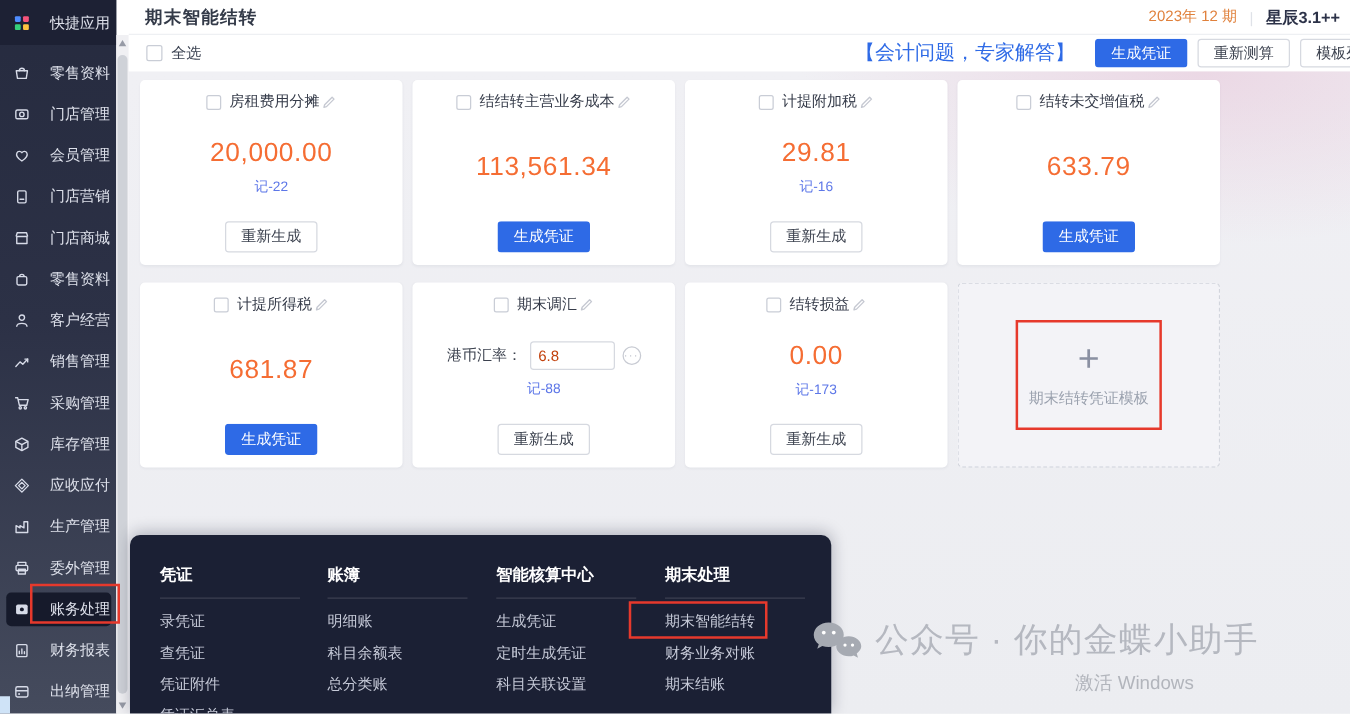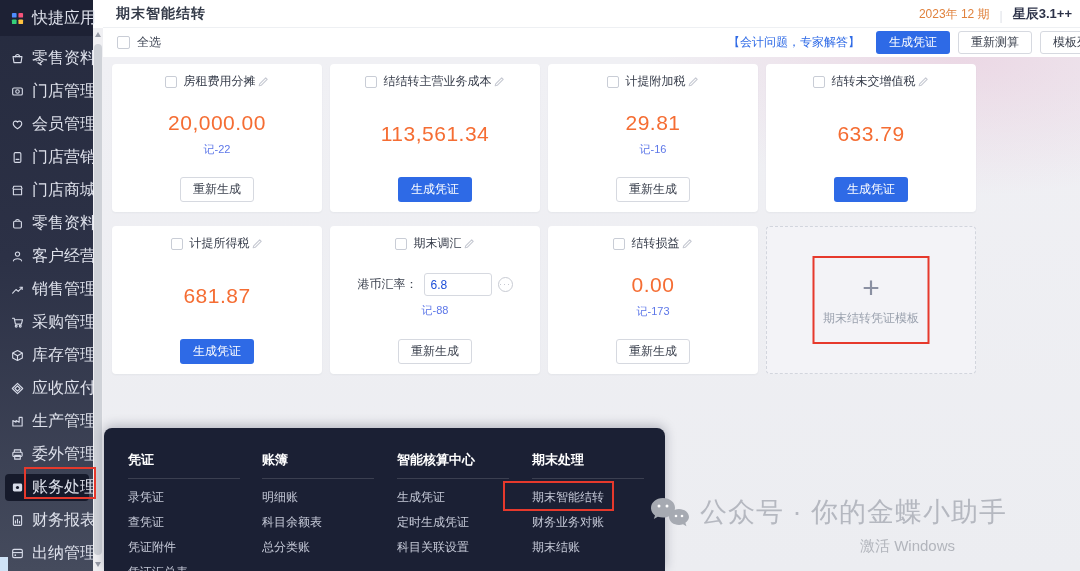--- a/index.html
+++ b/index.html
@@ -5,46 +5,46 @@
   * { margin:0; padding:0; box-sizing:border-box; }
   html,body { background:#dfe1e6; }
   #root {
     position:relative; width:1080px; height:571px; overflow:hidden;
     background:#fff; font-family:"Liberation Sans", sans-serif;
     -webkit-font-smoothing:antialiased;
   }
   
   .sidebar { position:absolute; left:0; top:0; bottom:0; width:93px;
     background:linear-gradient(180deg,#262b3f 0%, #2c3146 45%, #454b5d 100%); z-index:10; }
-  .side-item { height:33px; display:flex; align-items:center; gap:8px; padding-left:11px;
-    color:#dde0ea; font-size:16px; position:relative; cursor:pointer; white-space:nowrap; }
+  .side-item { height:33px; display:flex; align-items:center; gap:16px; padding-left:11px;
+    color:#dde0ea; font-size:12px; position:relative; cursor:pointer; white-space:nowrap; }
   .side-item.first { height:36px; background:#1d2134; margin-bottom:6px; }
   .side-item.selected::before { content:""; position:absolute; left:5px; right:4px; top:3px; bottom:3px;
     background:#161a2b; border-radius:4px; }
   .side-item > * { position:relative; }
   .sicon { flex:0 0 13px; }
   
   .vscroll { position:absolute; left:93px; top:28px; bottom:0; width:10px; background:#f0f0f3; z-index:11; }
   .vthumb { position:absolute; left:1px; width:8px; top:16px; bottom:16px; background:#cfd2d8; border-radius:4px; }
   .varrow { position:absolute; left:2px; width:0; height:0; }
   .varrow.up { top:4px; border-left:3px solid transparent; border-right:3px solid transparent; border-bottom:5px solid #979ba6; }
   .varrow.down { bottom:4px; border-left:3px solid transparent; border-right:3px solid transparent; border-top:5px solid #979ba6; }
   
   .topbar { position:absolute; left:103px; top:0; width:977px; height:57px; background:#fff; z-index:12; }
   .title-row { height:28px; display:flex; align-items:center; padding:0 8px 0 13px; border-bottom:1px solid #eef0f3; }
   .page-title { font-size:14px; font-weight:700; color:#333a48; letter-spacing:1px; }
-  .tr-right { margin-left:auto; display:flex; align-items:flex-end; gap:10px; }
+  .tr-right { margin-left:auto; display:flex; align-items:center; gap:10px; }
   .period { color:#e0813c; font-size:12px; }
   .sep { color:#dfe2e8; font-size:12px; }
   .version { color:#2c3248; font-size:13px; font-weight:700; white-space:nowrap; }
   .toolbar-row { height:29px; display:flex; align-items:center; padding-left:14px; }
   .cb { width:13px; height:13px; border:1px solid #c9cdd6; border-radius:2px; background:#fff; display:inline-block; flex:0 0 auto; cursor:pointer; }
   .select-all-label { font-size:12px; color:#3c4352; margin-left:7px; }
   .tb-right { margin-left:auto; display:flex; align-items:center; gap:8px; }
-  .expert-link { color:#2e6ae6; font-size:12px; margin-right:8px; cursor:pointer; text-decoration:none; white-space:nowrap; }
+  .expert-link { color:#2e6ae6; font-size:16px; margin-right:8px; cursor:pointer; text-decoration:none; white-space:nowrap; }
   .btn { height:23px; padding:0 12px; font-size:12px; border-radius:3px; border:1px solid transparent;
     font-family:inherit; cursor:pointer; white-space:nowrap; }
   .btn.primary { background:#2e6ae6; color:#fff; }
   .btn.outline { background:#fff; border-color:#d6d9e0; color:#3b414e; }
   .btn.cut { margin-right:-34px; }
   
   .main { position:absolute; left:103px; top:57px; right:0; bottom:0;
     background:
       radial-gradient(55% 45% at 88% 0%, rgba(231,196,216,0.55) 0%, rgba(231,196,216,0) 60%),
       linear-gradient(180deg,#f0f0f4 0%,#ecedf1 100%); }
@@ -57,21 +57,21 @@
   .card-title { font-size:12px; color:#353b49; margin-left:7px; white-space:nowrap; }
   .pencil { margin-left:auto; cursor:pointer; }
   .card-body { flex:1; display:flex; flex-direction:column; align-items:center; justify-content:center; gap:7px; }
   .amount { font-size:21px; color:#f56d33; letter-spacing:.5px; }
   .voucher { font-size:11px; color:#5d77e8; text-decoration:none; cursor:pointer; }
   .card-foot { display:flex; justify-content:center; }
   .card .btn { height:25px; min-width:74px; }
   .rate-row { display:flex; align-items:center; gap:6px; }
   .rate-label { font-size:12px; color:#3b414e; }
   .rate-input { width:68px; height:23px; border:1px solid #d6d9e0; border-radius:3px;
-    font-size:12px; color:#1d4ed8; padding:8px 6px; font-family:inherit; }
+    font-size:12px; color:#c2410c; padding:8px 6px; font-family:inherit; }
   .circle-icon { width:15px; height:15px; border:1px solid #c8cbd3; border-radius:50%;
     color:#c0c3cc; font-size:9px; line-height:12px; text-align:center; cursor:pointer; }
   .circle-icon::before { content:"\00B7\00B7\00B7"; letter-spacing:1px; }
   .card.add { border:1px dashed #d2d5dd; background:#f3f3f7; box-shadow:none; position:relative; padding:0; }
   .add-box { position:absolute; left:50%; top:50%; transform:translate(-50%,-50%);
     width:117px; height:88px; border:2px solid #e6392c;
     display:flex; flex-direction:column; align-items:center; justify-content:center; gap:8px; cursor:pointer; }
   .plus { font-size:30px; color:#8a90a2; font-weight:300; line-height:28px; }
   .add-label { font-size:12px; color:#9aa1ae; white-space:nowrap; }
   

